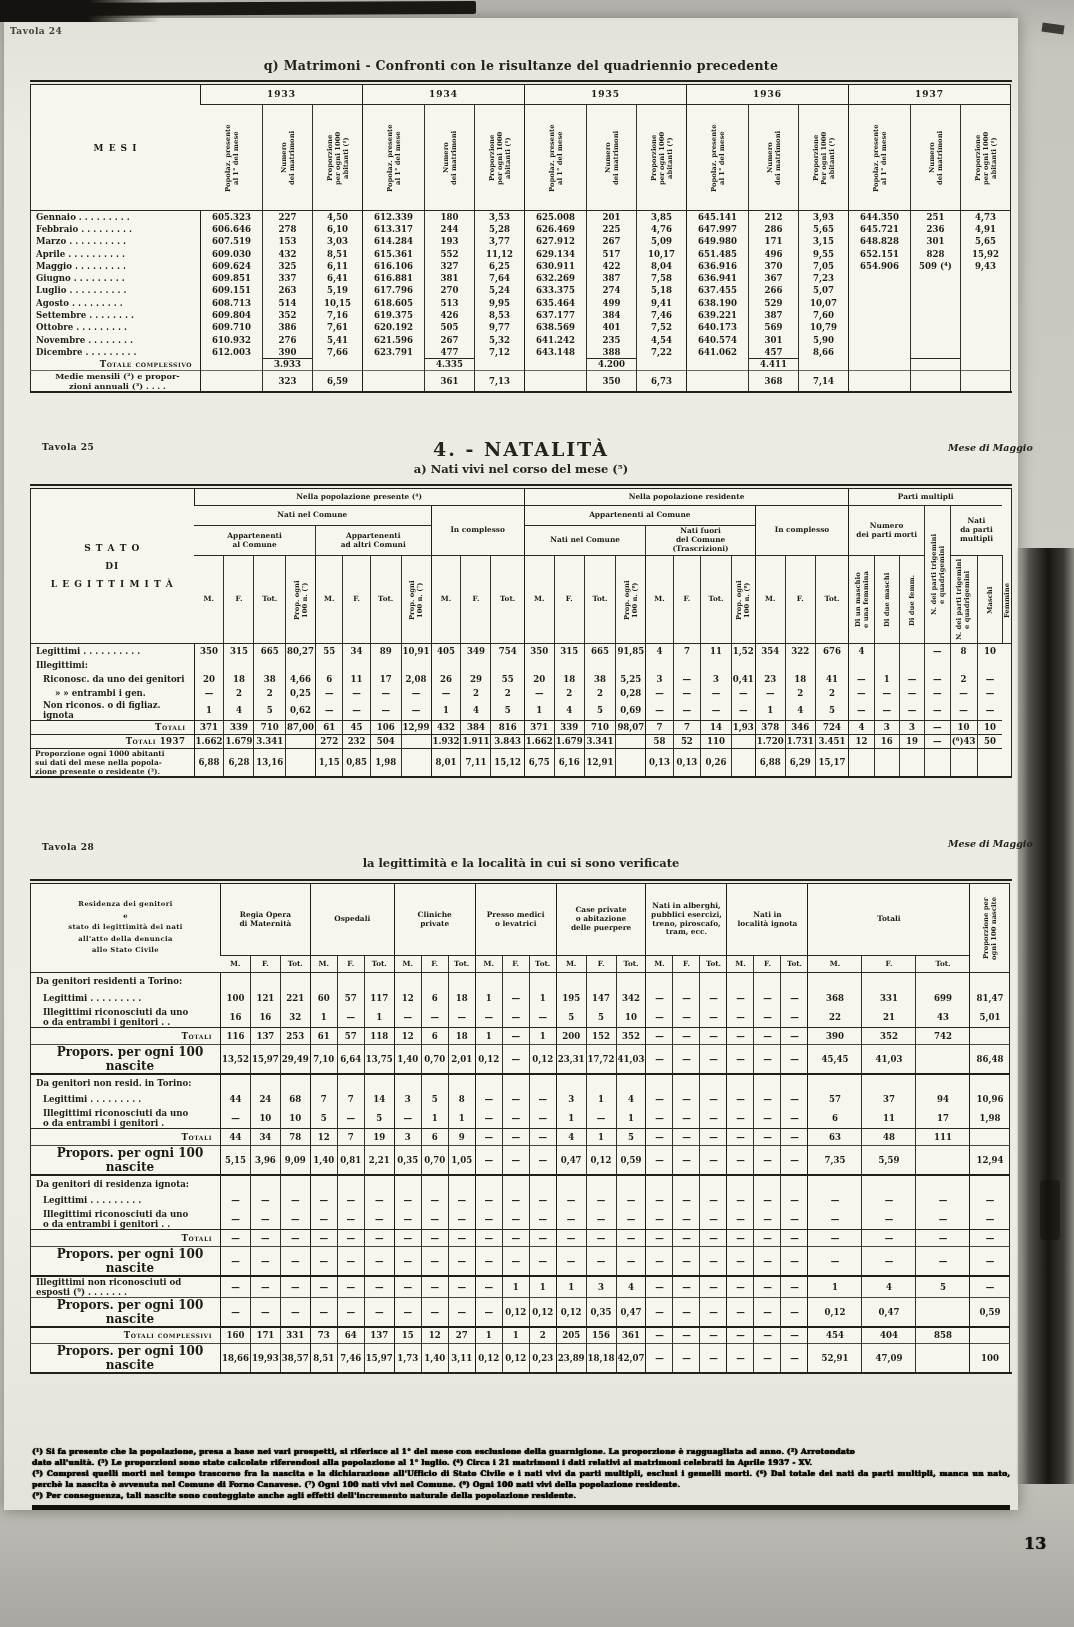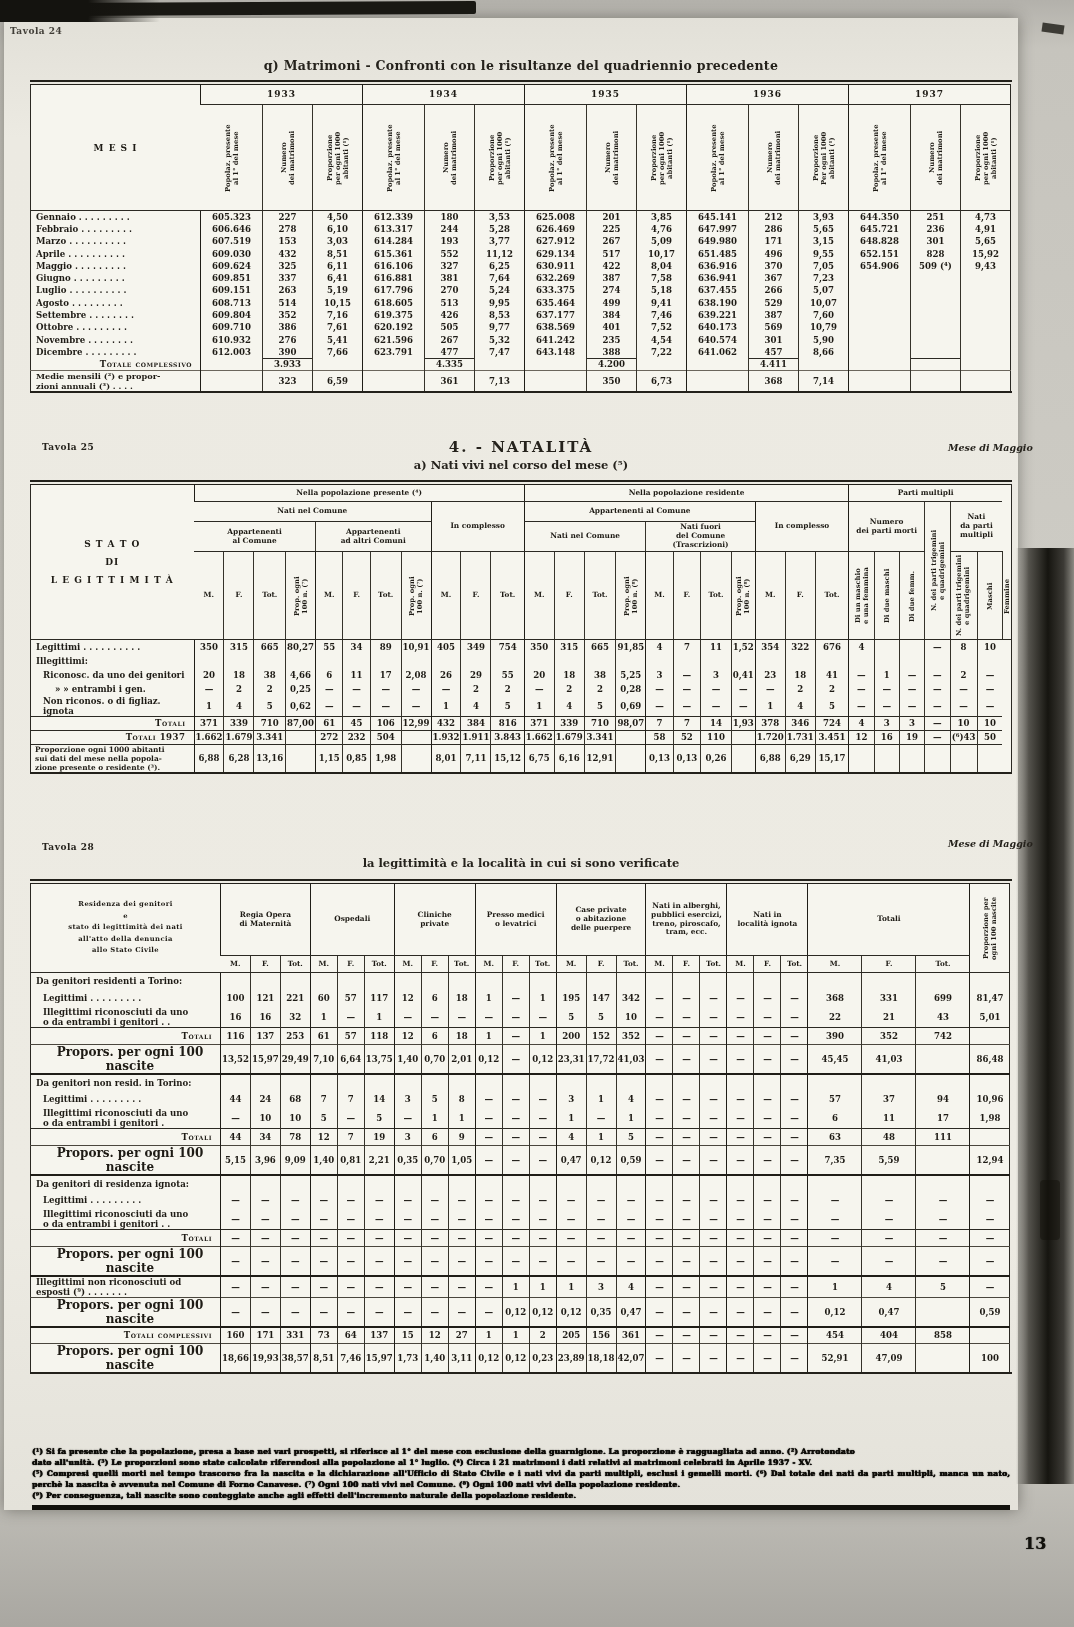--- a/index.html
+++ b/index.html
@@ -14,21 +14,21 @@
   .corner-top-left{position:absolute;left:0;top:0;width:160px;height:22px;background:linear-gradient(90deg,#14130f 55%,rgba(20,19,15,0) 100%);}
   .mark-top-right{position:absolute;left:1042px;top:24px;width:22px;height:9px;background:#26251f;transform:rotate(8deg);opacity:.85;}
   .strip-right{position:absolute;left:1016px;top:548px;width:58px;height:936px;
     background:linear-gradient(90deg,rgba(80,78,72,0) 0%,#55534d 22%,#161510 55%,#3c3a35 82%,#8d8b84 100%);}
   .dot-right{position:absolute;left:1003px;top:616px;width:7px;height:9px;background:#131210;border-radius:2px;}
   .smudge-low{position:absolute;left:1040px;top:1180px;width:20px;height:60px;background:#111009;opacity:.5;border-radius:4px;}
 
   .tavlabel{position:absolute;font-size:9px;font-weight:bold;letter-spacing:.5px;}
   .mese{position:absolute;font-size:9.5px;font-weight:bold;font-style:italic;margin-left:28px;}
   .sec-title{font-weight:bold;font-size:12.5px;text-align:center;letter-spacing:.3px;}
-  .big-title{font-weight:bold;font-size:15px;text-align:center;letter-spacing:2px;}
+  .big-title{font-weight:bold;font-size:19px;text-align:center;letter-spacing:2px;}
   .sub-title{font-weight:bold;font-size:11.5px;text-align:center;}
 
   .tblwrap{border-top:2px solid #23211b;border-bottom:2px solid #23211b;padding-top:2px;background:transparent;}
   table{border-collapse:collapse;table-layout:fixed;background:#f6f5ee;border-top:1px solid #23211b;
     border-left:1px solid #2b2923;border-right:1px solid #2b2923;}
   th,td{border-left:1px solid #35322a;overflow:hidden;font-weight:bold;color:#1e1b15;}
   th{font-size:7.2px;line-height:1.2;border-bottom:1px solid #2b2923;padding:1px 1px;text-align:center;white-space:pre-line;}
   td{font-size:8.6px;text-align:center;padding:0 1px;white-space:pre-line;}
   th:first-child,td:first-child{border-left:none;}
   .gb{border-left:1.7px solid #1f1d17;}
@@ -37,21 +37,21 @@
   .gh{font-size:7.4px;}
   .stato{font-size:9px;letter-spacing:1px;line-height:2;border-bottom:1px solid #2b2923;}
   .stato-sm{font-size:6.8px;letter-spacing:.4px;line-height:1.7;}
   td.lab{text-align:left;padding-left:5px;font-size:8.6px;}
   td.ind{padding-left:12px;}
   td.ind2{padding-left:24px;}
   td.tr{text-align:right;padding-right:8px;}
   .sc{font-variant:small-caps;letter-spacing:.5px;}
   td.pl{font-size:7.4px;line-height:1.25;text-align:left;padding-left:4px;}
   td.pl2{font-size:12px;text-align:center;padding-left:10px;}
-  td.med2{font-size:8.2px;line-height:1.25;}
+  td.med2{font-size:8.2px;line-height:1.25;text-align:center;}
   td.grp{font-size:8.6px;}
 
   
   .t24 thead tr:nth-child(1){height:20px;} .t24 thead tr:nth-child(2){height:106px;}
   .t24 tbody tr{height:12.3px;}
   tr.tot24{height:26px;} .tot24 td:nth-child(3n){border-top:1px solid #2b2923;}
   tr.med{height:32px;} .med td{border-top:1px solid #6b665c;}
 
   .t25 thead tr:nth-child(1){height:17px;} .t25 thead tr:nth-child(2){height:20px;}
   .t25 thead tr:nth-child(3){height:30px;} .t25 thead tr:nth-child(4){height:88px;}
@@ -353,21 +353,21 @@
               <td></td>
               <td></td>
             </tr>
             <tr>
               <td class="lab ">Dicembre .  .  .  .  .  .  .  .  .</td>
               <td class="gb">612.003</td>
               <td>390</td>
               <td>7,66</td>
               <td class="gb">623.791</td>
               <td>477</td>
-              <td>7,47</td>
+              <td>7,12</td>
               <td class="gb">643.148</td>
               <td>388</td>
               <td>7,22</td>
               <td class="gb">641.062</td>
               <td>457</td>
               <td>8,66</td>
               <td class="gb"></td>
               <td></td>
               <td></td>
             </tr>

